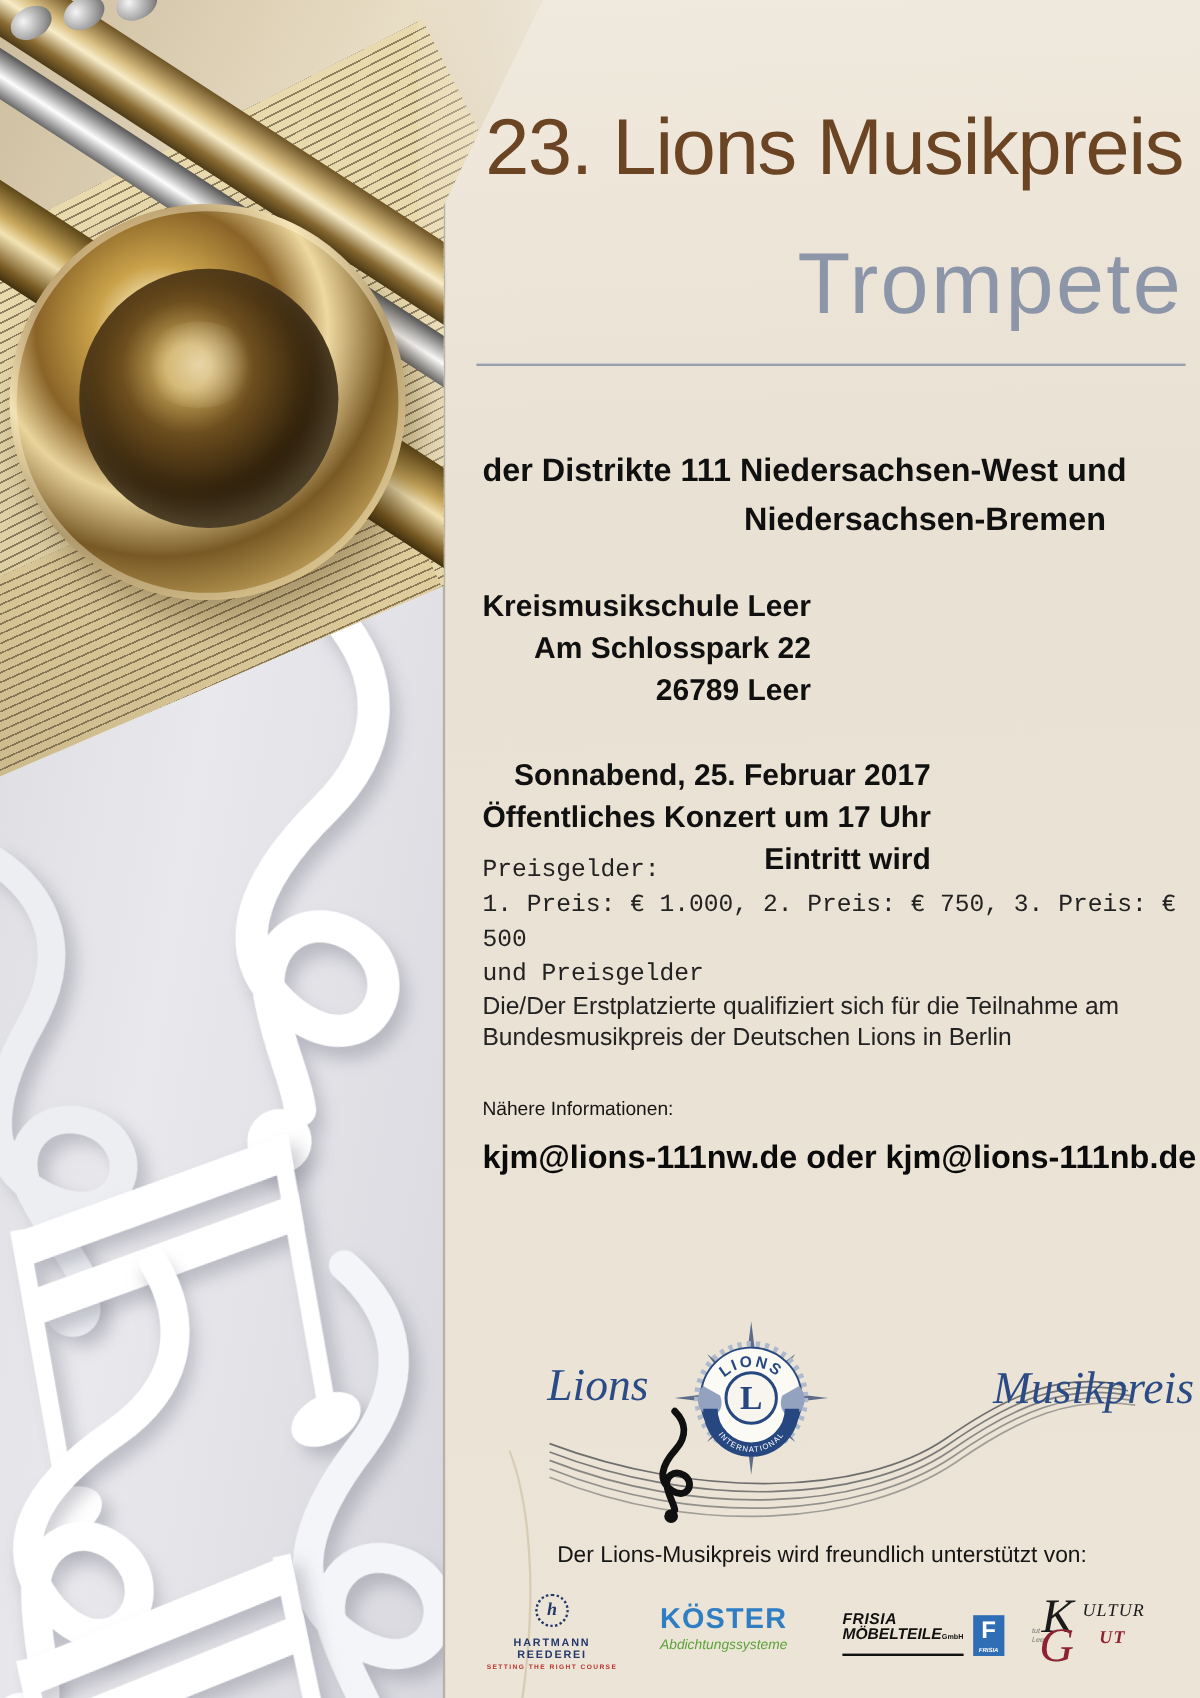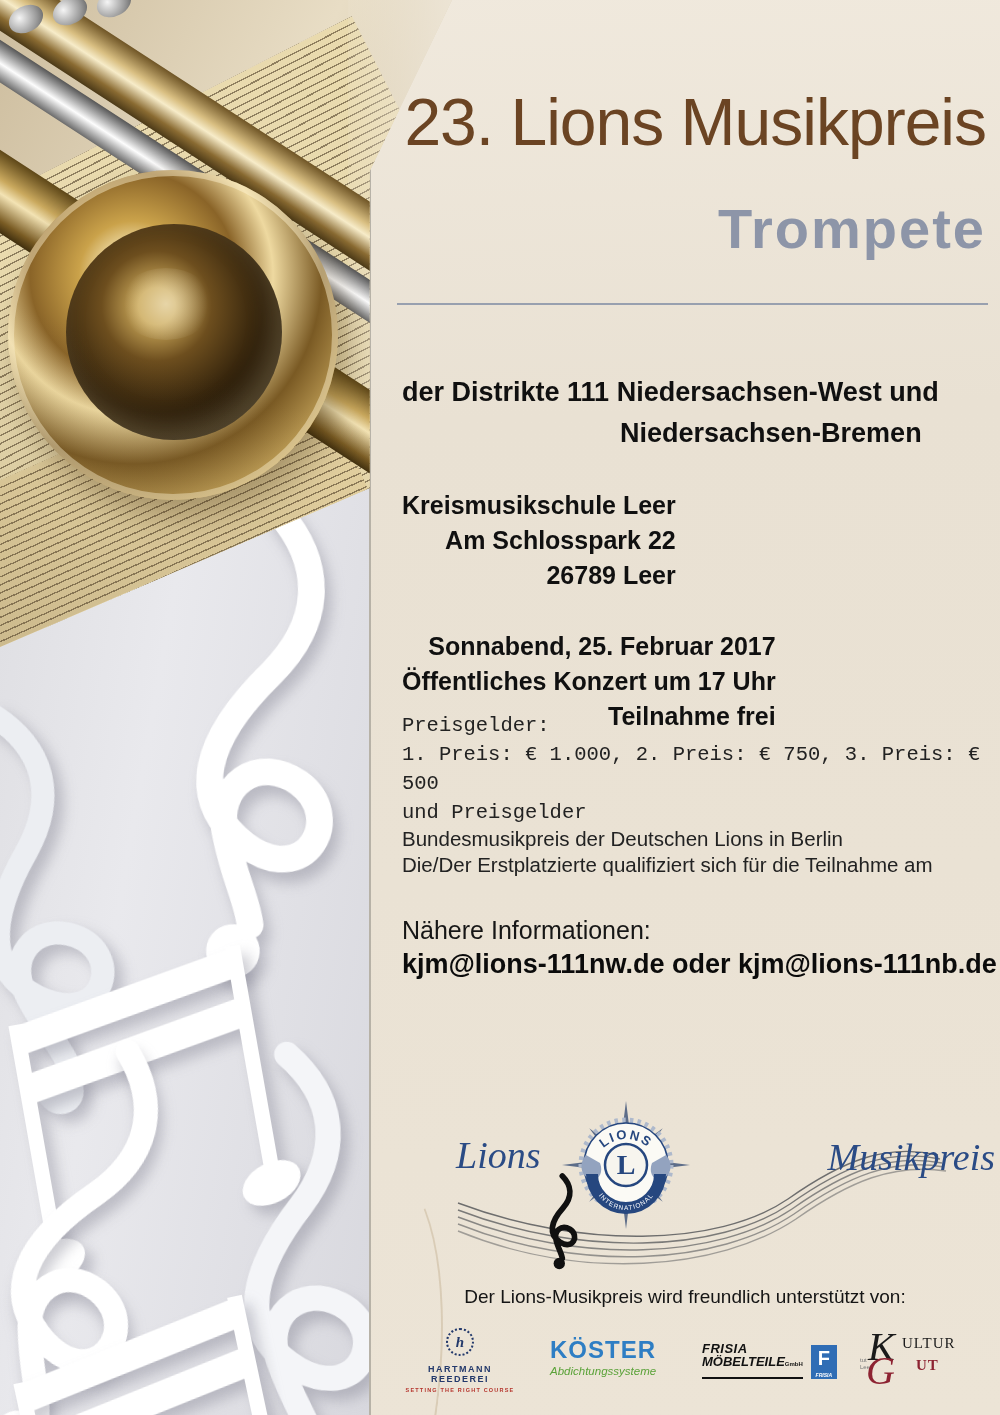--- a/index.html
+++ b/index.html
@@ -36,33 +36,33 @@
     box-shadow:inset 0 0 0 6px rgba(255,245,210,.45),10px 16px 32px rgba(60,40,10,.35);}
   .bell-inner{left:66px;top:224px;width:216px;height:216px;border-radius:50%;
     background:radial-gradient(circle at 42% 38%,#caa85a 0 10%,#6d4e1e 30%,#2e1f0a 58%,#120c04 85%);
     box-shadow:inset -8px -12px 26px rgba(255,230,170,.25);}
   .bell-hl{left:118px;top:268px;width:96px;height:72px;border-radius:50%;
     background:radial-gradient(circle,rgba(255,250,230,.55),rgba(255,250,230,0) 70%);}
   .photo-shade{left:0;top:0;width:100%;height:100%;background:linear-gradient(200deg,rgba(255,255,255,0) 55%,rgba(90,75,50,.18));}
   
   .title{position:absolute;left:380px;right:14px;top:84px;margin:0;text-align:right;
     font-size:66px;font-weight:400;letter-spacing:-1px;color:#6b4423;}
-  .instrument{position:absolute;right:14px;top:196px;font-size:56px;font-weight:700;letter-spacing:2px;color:#8d95a8;}
+  .instrument{position:absolute;right:14px;top:196px;font-size:72px;font-weight:400;letter-spacing:2px;color:#8d95a8;}
   .rule{position:absolute;left:397px;right:12px;top:303px;height:2px;background:#98a0af;}
   
   .districts{position:absolute;left:402px;top:372px;font-size:27px;font-weight:bold;line-height:41px;color:#101010;}
   .districts .indent{margin-left:218px;}
   .blk{position:absolute;left:402px;color:#101010;}
   .bold25{font-size:25px;font-weight:bold;line-height:35px;text-align:right;}
   .venue{top:488px;}
   .event{top:629px;}
   .reg{font-size:20.5px;color:#222;}
   .prizes{top:711px;line-height:29px;font-family:Liberation Mono, monospace;}
   .qualification{top:826px;line-height:26px;}
-  .contact-h{top:916px;font-size:25px;color:#161616;text-align:right;}
+  .contact-h{top:916px;font-size:16px;color:#161616;text-align:right;}
   .emails{top:949px;font-size:27px;font-weight:bold;color:#0b0b0b;}
   .webline{top:997px;font-size:21px;color:#161616;}
   .webline .url{font-size:25px;font-weight:bold;color:#0b0b0b;}
   
   .logo{position:absolute;left:450px;top:1085px;width:545px;height:195px;}
   .logo svg.lsvg{position:absolute;left:0;top:0;}
   .lions-word{position:absolute;left:6px;top:48px;font-family:"Liberation Serif",serif;font-style:italic;font-size:38px;color:#2a4b85;}
   .musik-word{position:absolute;right:0;top:50px;font-family:"Liberation Serif",serif;font-style:italic;font-size:38px;color:#2a4b85;}
   
   .supporters-heading{position:absolute;left:370px;right:0;top:1286px;text-align:center;font-size:19px;color:#151515;}
@@ -77,21 +77,21 @@
   .koester .tg{font-size:11.5px;font-style:italic;color:#5aa238;margin-top:1px;}
   .frisia{left:702px;top:1342px;display:flex;align-items:flex-end;}
   .frisia .txt{border-bottom:2px solid #111;padding-bottom:6px;color:#111;font-style:italic;font-weight:bold;line-height:13px;}
   .frisia .l1{font-size:13px;letter-spacing:.5px;}
   .frisia .l2{font-size:13px;}
   .frisia .gm{font-size:6px;font-style:normal;}
   .frisia .sq{width:26px;height:34px;background:#2f6db5;margin-left:8px;position:relative;text-align:center;}
   .frisia .sq .f{color:#fff;font-size:20px;font-weight:bold;line-height:26px;}
   .frisia .sq .lbl{position:absolute;left:0;right:0;bottom:1px;font-size:5px;font-style:italic;font-weight:bold;color:#fff;}
   .kultur{left:860px;top:1323px;width:100px;height:75px;font-family:"Liberation Serif",serif;}
-  .kultur span{position:absolute;}
+  .kultur span{position:absolute;font-style:italic;}
   .kultur .k{left:8px;top:0px;font-style:italic;font-size:40px;color:#1a1a1a;}
   .kultur .ultur{left:42px;top:12px;font-size:15px;letter-spacing:1px;color:#1a1a1a;}
   .kultur .g{left:6px;top:24px;font-style:italic;font-size:40px;color:#8d2332;}
   .kultur .ut{left:56px;top:34px;font-size:15px;font-weight:bold;letter-spacing:1px;color:#8d2332;}
   .kultur .tiny{left:0px;top:34px;font-size:6px;color:#777;font-family:"Liberation Sans",sans-serif;line-height:7px;}
 </style>
 </head>
 <body>
 
 <svg width="0" height="0" style="position:absolute">
@@ -165,32 +165,32 @@
 
   <div class="blk bold25 venue">
     <div>Kreismusikschule Leer</div>
     <div>Am Schlosspark 22</div>
     <div>26789 Leer</div>
   </div>
 
   <div class="blk bold25 event">
     <div>Sonnabend, 25. Februar 2017</div>
     <div>Öffentliches Konzert um 17 Uhr</div>
-    <div>Teilnahme frei</div>
+    <div>Eintritt wird</div>
   </div>
 
   <div class="blk reg prizes">
     <div>Preisgelder:</div>
     <div>1. Preis: € 1.000, 2. Preis: € 750, 3. Preis: € 500</div>
     <div>und Preisgelder</div>
   </div>
 
   <div class="blk reg qualification">
+    <div>Die/Der Erstplatzierte qualifiziert sich für die Teilnahme am</div>
     <div>Bundesmusikpreis der Deutschen Lions in Berlin</div>
-    <div>Die/Der Erstplatzierte qualifiziert sich für die Teilnahme am</div>
   </div>
 
   <div class="blk contact-h">Nähere Informationen:</div>
   <div class="blk emails">kjm@lions-111nw.de oder kjm@lions-111nb.de</div>
 
   <div class="logo">
     <svg class="lsvg" width="545" height="195" viewBox="0 0 545 195">
       <g fill="none" stroke="#6e6e6e" stroke-width="1.4">
         <path d="M8 118 C130 164 268 162 338 114 C392 76 436 58 488 70" opacity="1"></path>
         <path d="M8 125 C130 172 268 168 340 119 C394 81 438 63 490 74" opacity=".9"></path>

